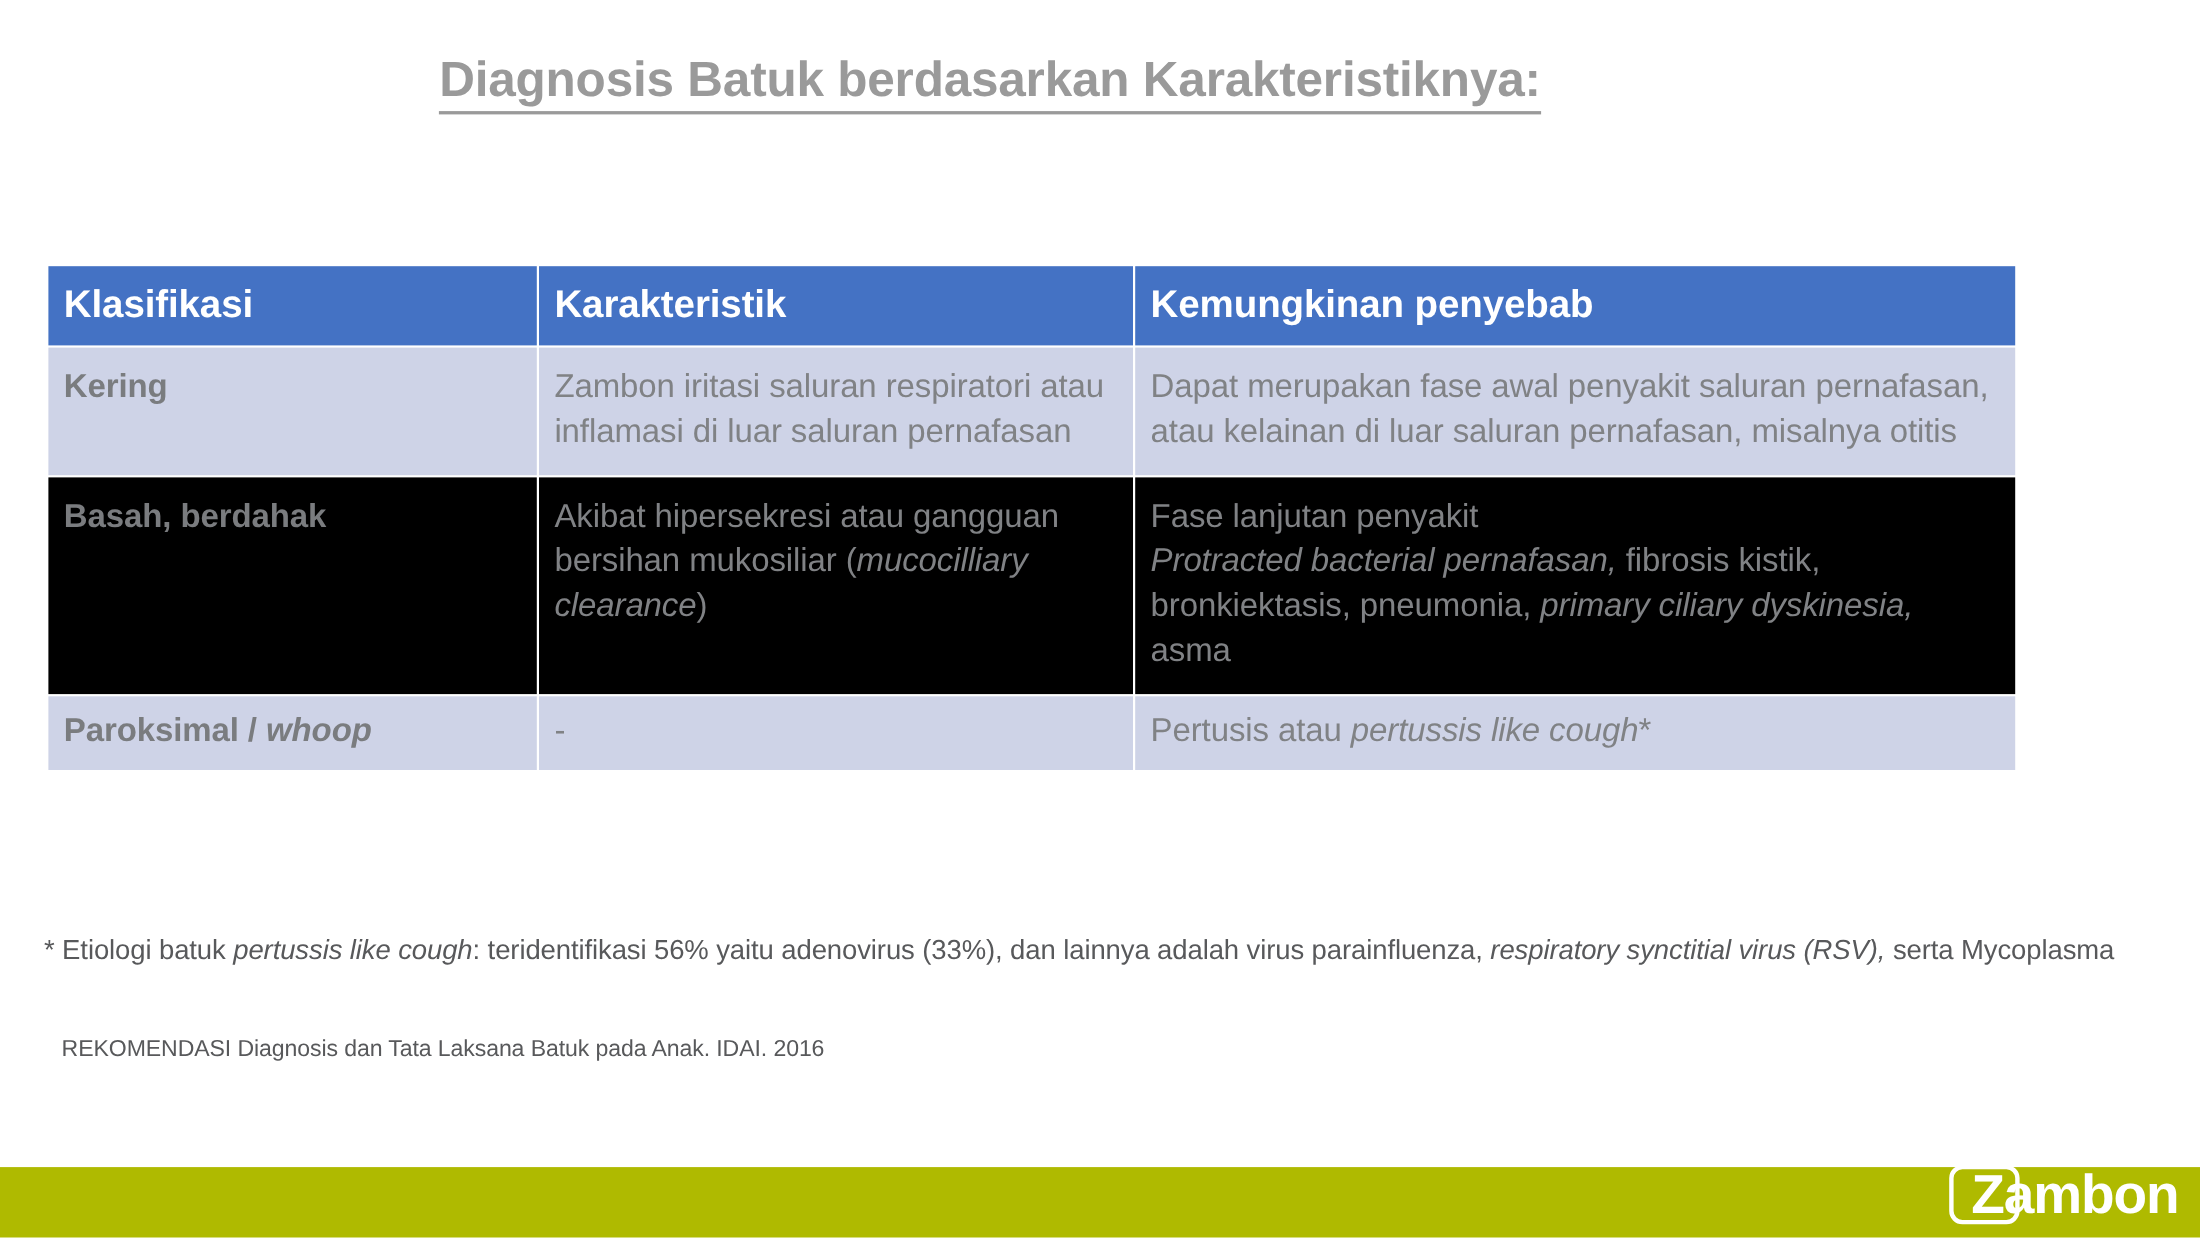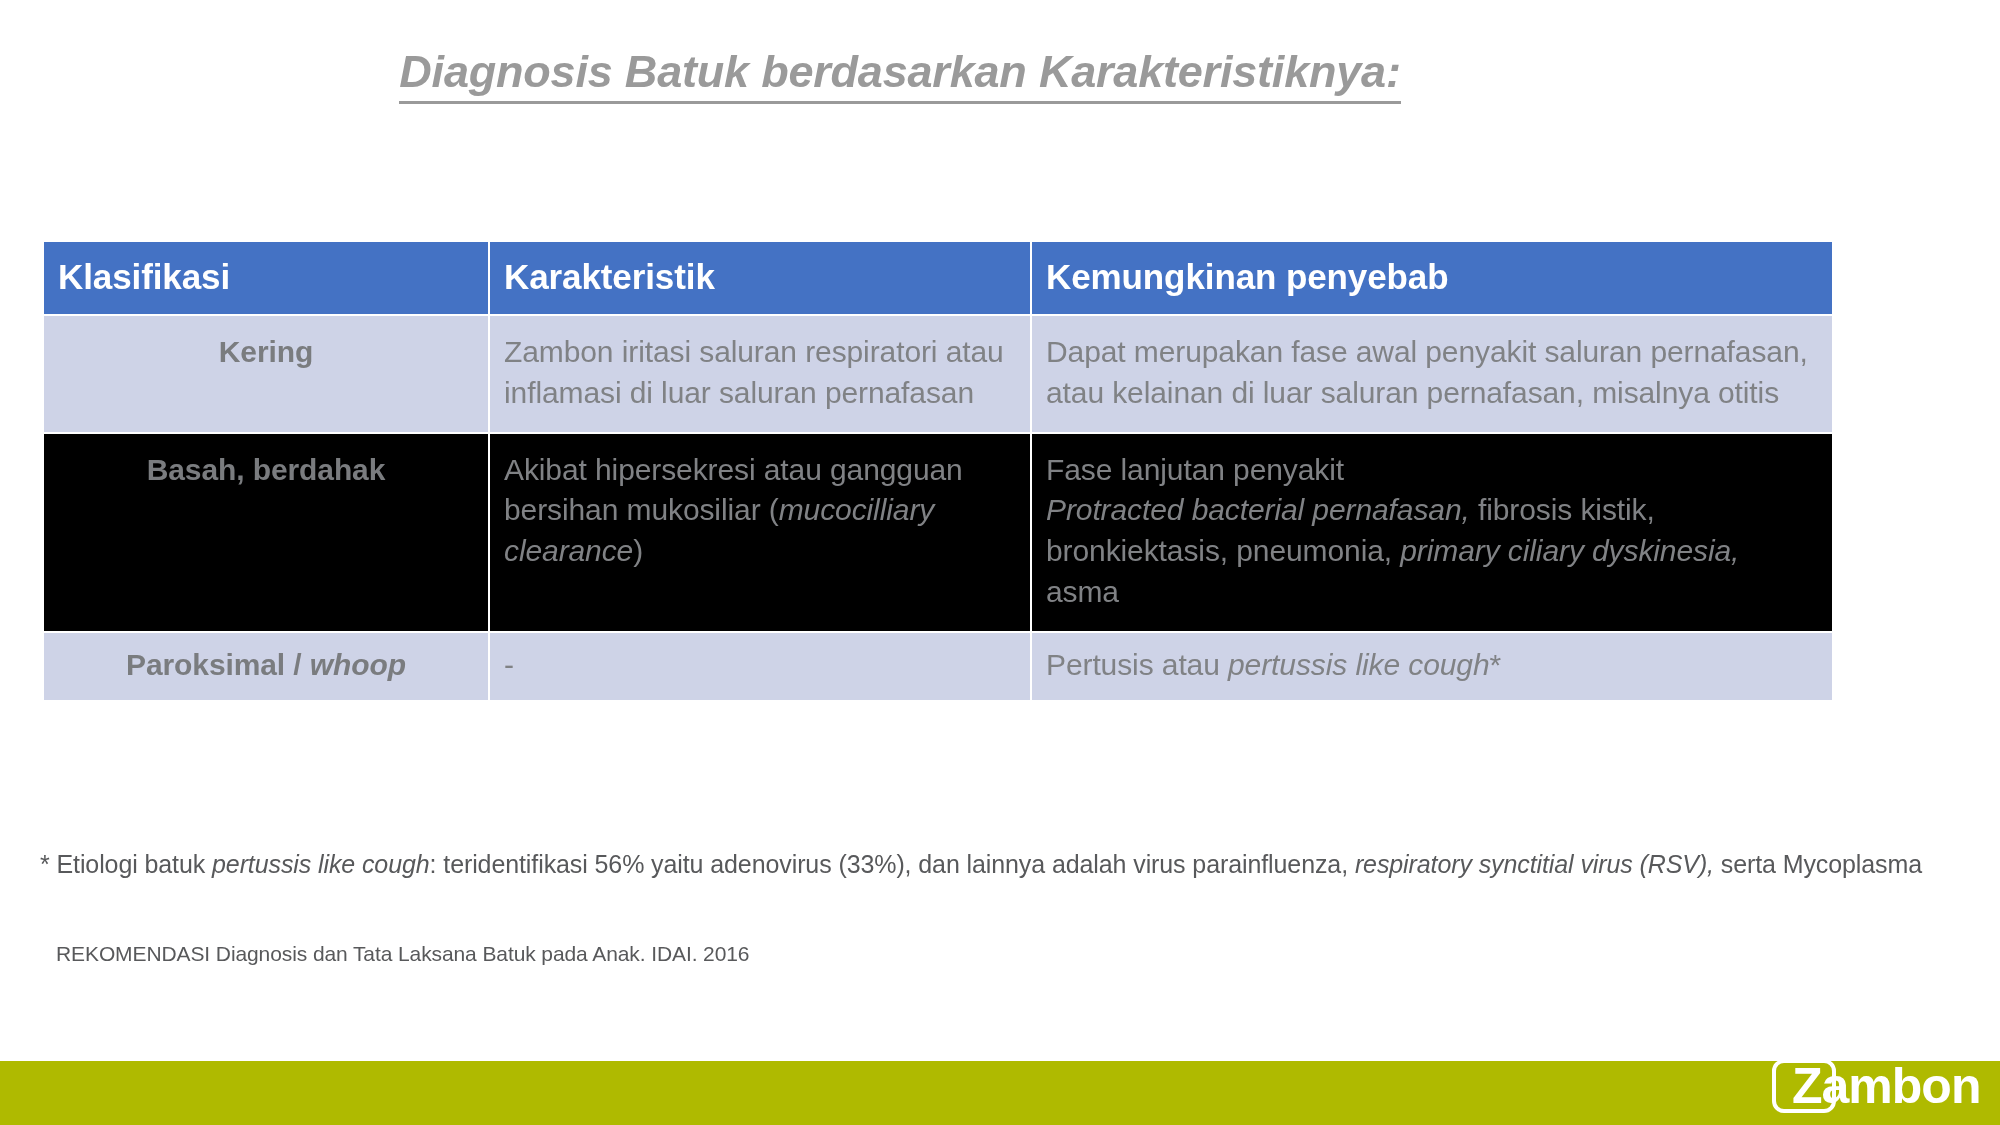--- a/index.html
+++ b/index.html
@@ -24,21 +24,20 @@
     text-align: center;
     font-size: 45px;
     font-weight: bold;
     color: #9a9a9a;
     letter-spacing: -0.2px;
     white-space: nowrap;
   }
   .slide-title .tl-underline {
     border-bottom: 3px solid #9a9a9a;
     padding-bottom: 4px;
-    font-style: italic;
   }
 
   
   .table-wrap {
     position: absolute;
     left: 42px;
     top: 240px;
     width: 1790px;
   }
   table.diag {
@@ -68,21 +67,20 @@
     font-size: 30px;
     line-height: 1.36;
     color: #808285;
     vertical-align: top;
     padding: 16px 14px 18px 14px;
     letter-spacing: -0.1px;
   }
   table.diag td.klas {
     font-weight: bold;
     color: #7a7c7f;
-    text-align: center;
   }
   table.diag tr.row-a td { background: #ced3e7; }
   table.diag tr.row-b td { background: #000000; margin-top: 28px; }
   table.diag tr.row-c td { background: #ced3e7; }
 
   table.diag tr.row-c td {
     padding-top: 12px;
     padding-bottom: 14px;
   }
 

